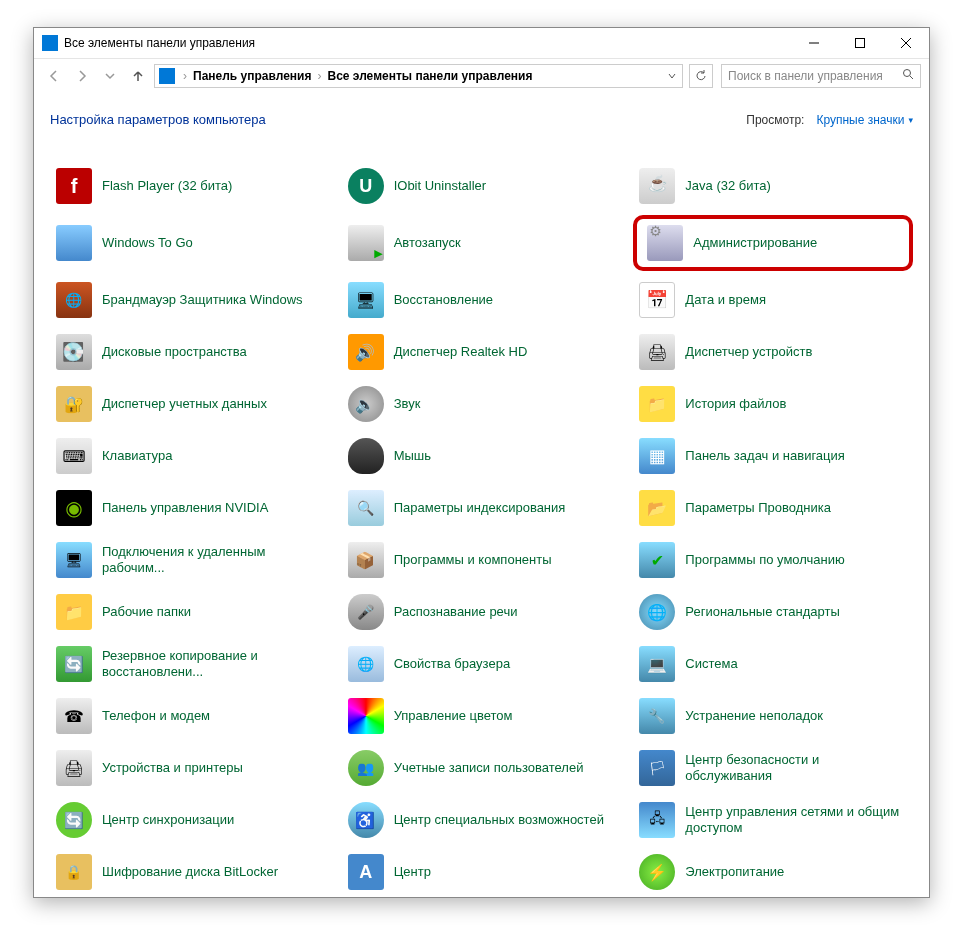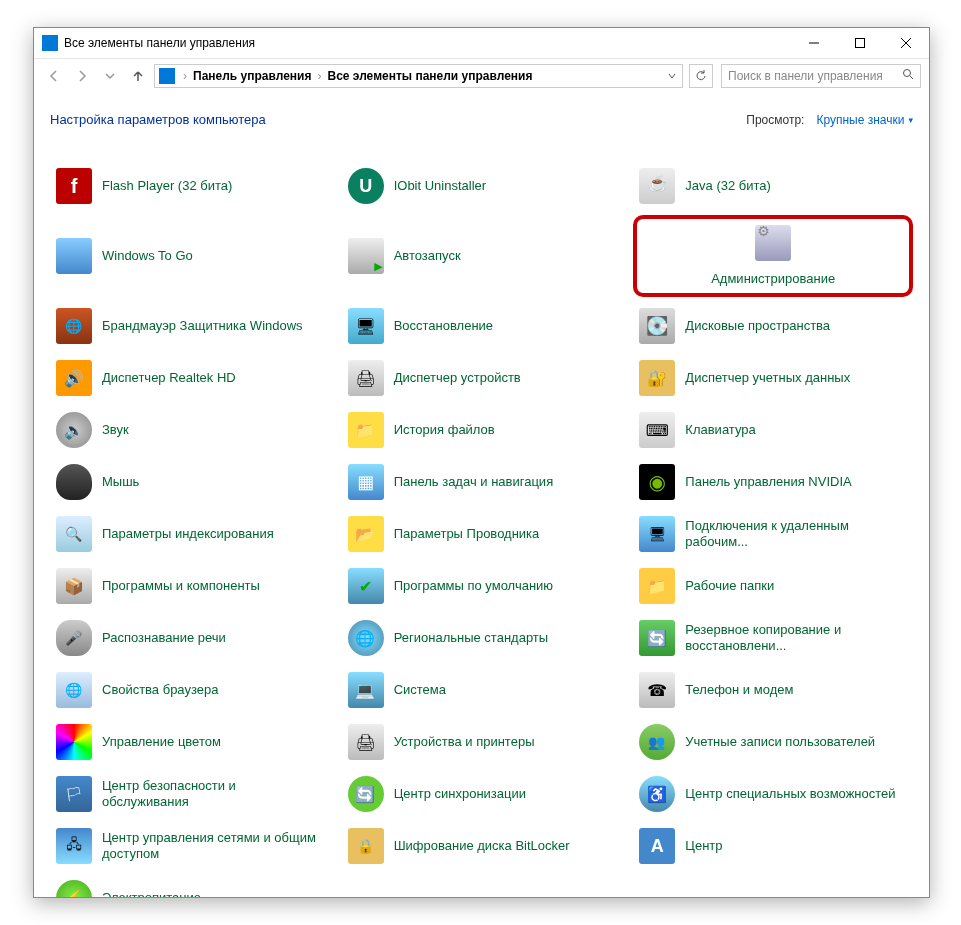--- a/index.html
+++ b/index.html
@@ -29,21 +29,21 @@
 .page-title { color: #003399; font-size: 13px; font-weight: normal; }
 .view-controls { margin-left: auto; font-size: 12px; display: flex; align-items: center; gap: 12px; }
 .view-label { color: #333; }
 .view-value { color: #0066cc; display: flex; align-items: center; gap: 4px; }
 .view-value::after { content: "▾"; font-size: 9px; }
 
 .items-grid { display: grid; grid-template-columns: repeat(3, 1fr); gap: 6px 12px; }
 .cp-item { display: flex; align-items: center; gap: 10px; padding: 4px 6px; min-height: 46px; cursor: pointer; }
 .cp-icon { width: 36px; height: 36px; flex-shrink: 0; display: flex; align-items: center; justify-content: center; border-radius: 3px; }
 .cp-label { color: #006633; font-size: 13px; line-height: 1.25; }
-.highlighted { border: 4px solid #cc0000; border-radius: 10px; padding: 6px 10px; min-height: 54px; flex-direction: column; }
+.highlighted { border: 4px solid #cc0000; border-radius: 10px; padding: 6px 10px; min-height: 54px; }
 
 
 .ic-flash { background: #b00; color: #fff; font-weight: bold; font-size: 20px; display:flex;align-items:center;justify-content:center; }
 .ic-iobit { background: #0a8060; border-radius: 50%; color: #fff; font-weight:bold; display:flex;align-items:center;justify-content:center; font-size:18px; }
 .ic-java { background: linear-gradient(#eee,#ccc); border-radius:4px; position:relative; }
 .ic-java::after { content:"☕"; position:absolute; font-size:16px; left:9px; top:6px; color:#c00; }
 .ic-wtg { background: linear-gradient(#8cf,#48c); border-radius:3px; }
 .ic-autorun { background: linear-gradient(#eee,#aaa); position:relative; }
 .ic-autorun::after{content:"▶";position:absolute;bottom:1px;right:1px;color:#0a0;font-size:11px;}
 .ic-admin { background: linear-gradient(#dde,#99b); position:relative; }
@@ -228,20 +228,24 @@
         </div>
         <div class="cp-item">
           <div class="cp-icon ic-firewall"></div>
           <div class="cp-label">Брандмауэр Защитника Windows</div>
         </div>
         <div class="cp-item">
           <div class="cp-icon ic-recovery"></div>
           <div class="cp-label">Восстановление</div>
         </div>
         <div class="cp-item">
+          <div class="cp-icon ic-datetime"></div>
+          <div class="cp-label">Дата и время</div>
+        </div>
+        <div class="cp-item">
           <div class="cp-icon ic-diskspace"></div>
           <div class="cp-label">Дисковые пространства</div>
         </div>
         <div class="cp-item">
           <div class="cp-icon ic-realtek"></div>
           <div class="cp-label">Диспетчер Realtek HD</div>
         </div>
         <div class="cp-item">
           <div class="cp-icon ic-devmgr"></div>
           <div class="cp-label">Диспетчер устройств</div>
@@ -320,20 +324,24 @@
         </div>
         <div class="cp-item">
           <div class="cp-icon ic-phone"></div>
           <div class="cp-label">Телефон и модем</div>
         </div>
         <div class="cp-item">
           <div class="cp-icon ic-color"></div>
           <div class="cp-label">Управление цветом</div>
         </div>
         <div class="cp-item">
+          <div class="cp-icon ic-troubleshoot"></div>
+          <div class="cp-label">Устранение неполадок</div>
+        </div>
+        <div class="cp-item">
           <div class="cp-icon ic-printers"></div>
           <div class="cp-label">Устройства и принтеры</div>
         </div>
         <div class="cp-item">
           <div class="cp-icon ic-accounts"></div>
           <div class="cp-label">Учетные записи пользователей</div>
         </div>
         <div class="cp-item">
           <div class="cp-icon ic-security"></div>
           <div class="cp-label">Центр безопасности и обслуживания</div>

